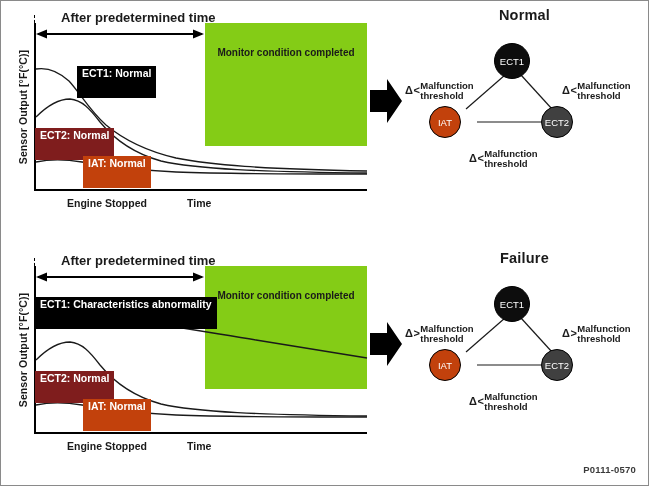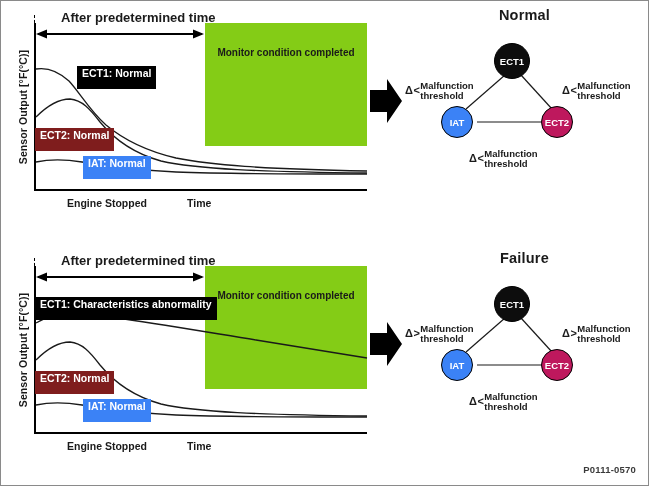--- a/index.html
+++ b/index.html
@@ -105,27 +105,27 @@
     font-size: 13px;
     font-weight: bold;
     white-space: nowrap;
     text-align: center;
   }
   .series-tag {
     position: absolute;
     font-size: 10.5px;
     font-weight: bold;
     color: #ffffff;
-    padding: 2px 5px 10px 5px;
+    padding: 2px 5px 19px 5px;
     white-space: nowrap;
     line-height: 1.05;
   }
   .tag-ect1 { background: #000000; }
   .tag-ect2 { background: #7f1d1d; }
-  .tag-iat  { background: #3b82f6; }
+  .tag-iat  { background: #c2410c; }
 
   .x-tick-label {
     position: absolute;
     font-size: 10.5px;
     font-weight: bold;
     white-space: nowrap;
   }
   .x-engine { left: 27px; top: 196px; margin-left: 39px; }
   .x-time   { left: 186px; top: 196px; text-align: right; }
 
@@ -158,26 +158,26 @@
   }
   .node {
     position: absolute;
     border-radius: 50%;
     border: 1.6px solid #000;
     box-sizing: border-box;
     display: flex;
     align-items: center;
     justify-content: center;
     font-size: 9.5px;
-    font-weight: bold;
+    font-weight: normal;
     color: #ffffff;
   }
   .node-ect1 { background: #0d0d0d; width: 36px; height: 36px; left: 95px; top: 42px; }
-  .node-iat  { background: #3b82f6; width: 32px; height: 32px; left: 42px; top: 105px; }
-  .node-ect2 { background: #be185d; width: 32px; height: 32px; left: 142px; top: 105px; }
+  .node-iat  { background: #c2410c; width: 32px; height: 32px; left: 30px; top: 105px; }
+  .node-ect2 { background: #404040; width: 32px; height: 32px; left: 142px; top: 105px; }
 
   .edges {
     position: absolute;
     left: 0; top: 0;
     width: 251px; height: 230px;
   }
   .thr {
     position: absolute;
     display: flex;
     align-items: center;

